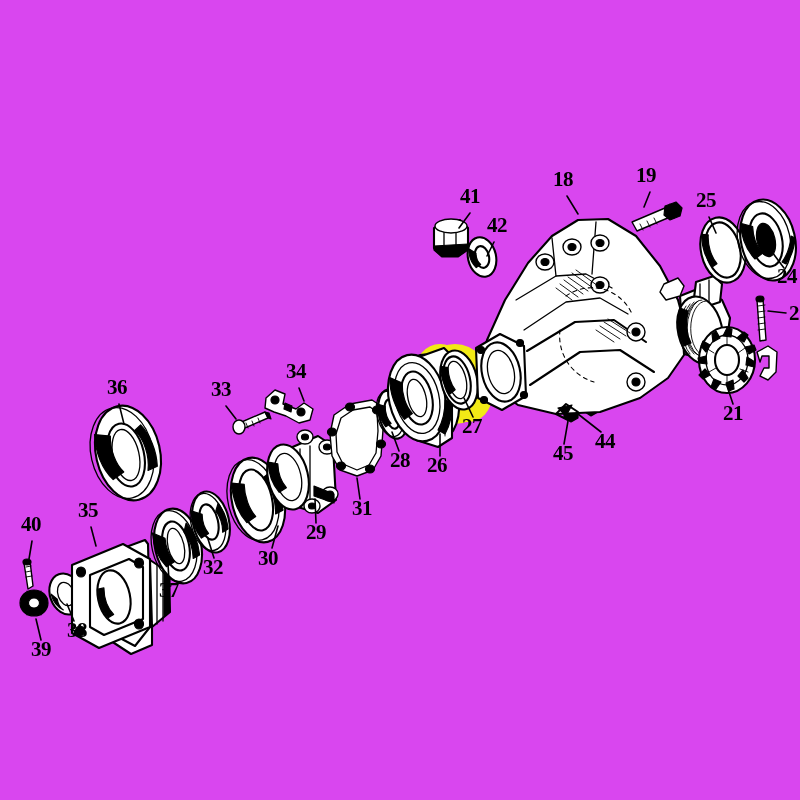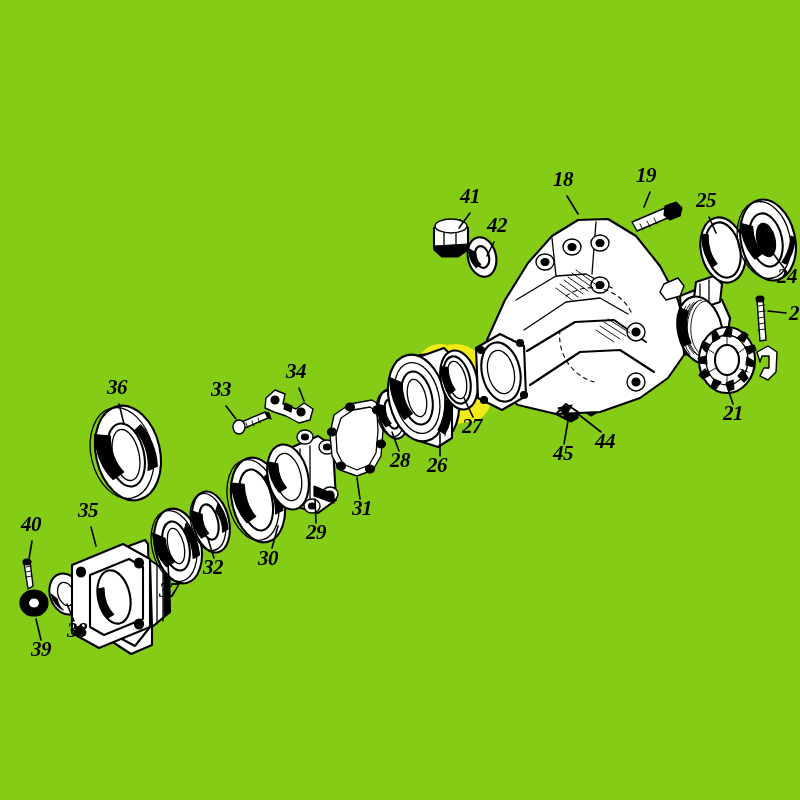--- a/index.html
+++ b/index.html
@@ -82,21 +82,21 @@
     fill: none;
     stroke: #000000;
     stroke-width: 1.1;
     stroke-dasharray: 4 4;
     stroke-linecap: round;
   }
 </style>
 </head>
 <body>
 
-<div id="diagram-root" style="background: #84cc16; font-style: italic;">
+<div id="diagram-root" style="background: #d946ef;">
 
   <svg id="parts-art" viewBox="0 0 800 800">
 
     <g>
       <ellipse id="hl-ellipse" cx="455" cy="384" rx="36" ry="40" fill="#F2EA16"></ellipse>
       <ellipse cx="440" cy="374" rx="26" ry="30" fill="#F2EA16"></ellipse>
       <ellipse cx="468" cy="396" rx="24" ry="26" fill="#F2EA16"></ellipse>
     </g>
 
     <g>

